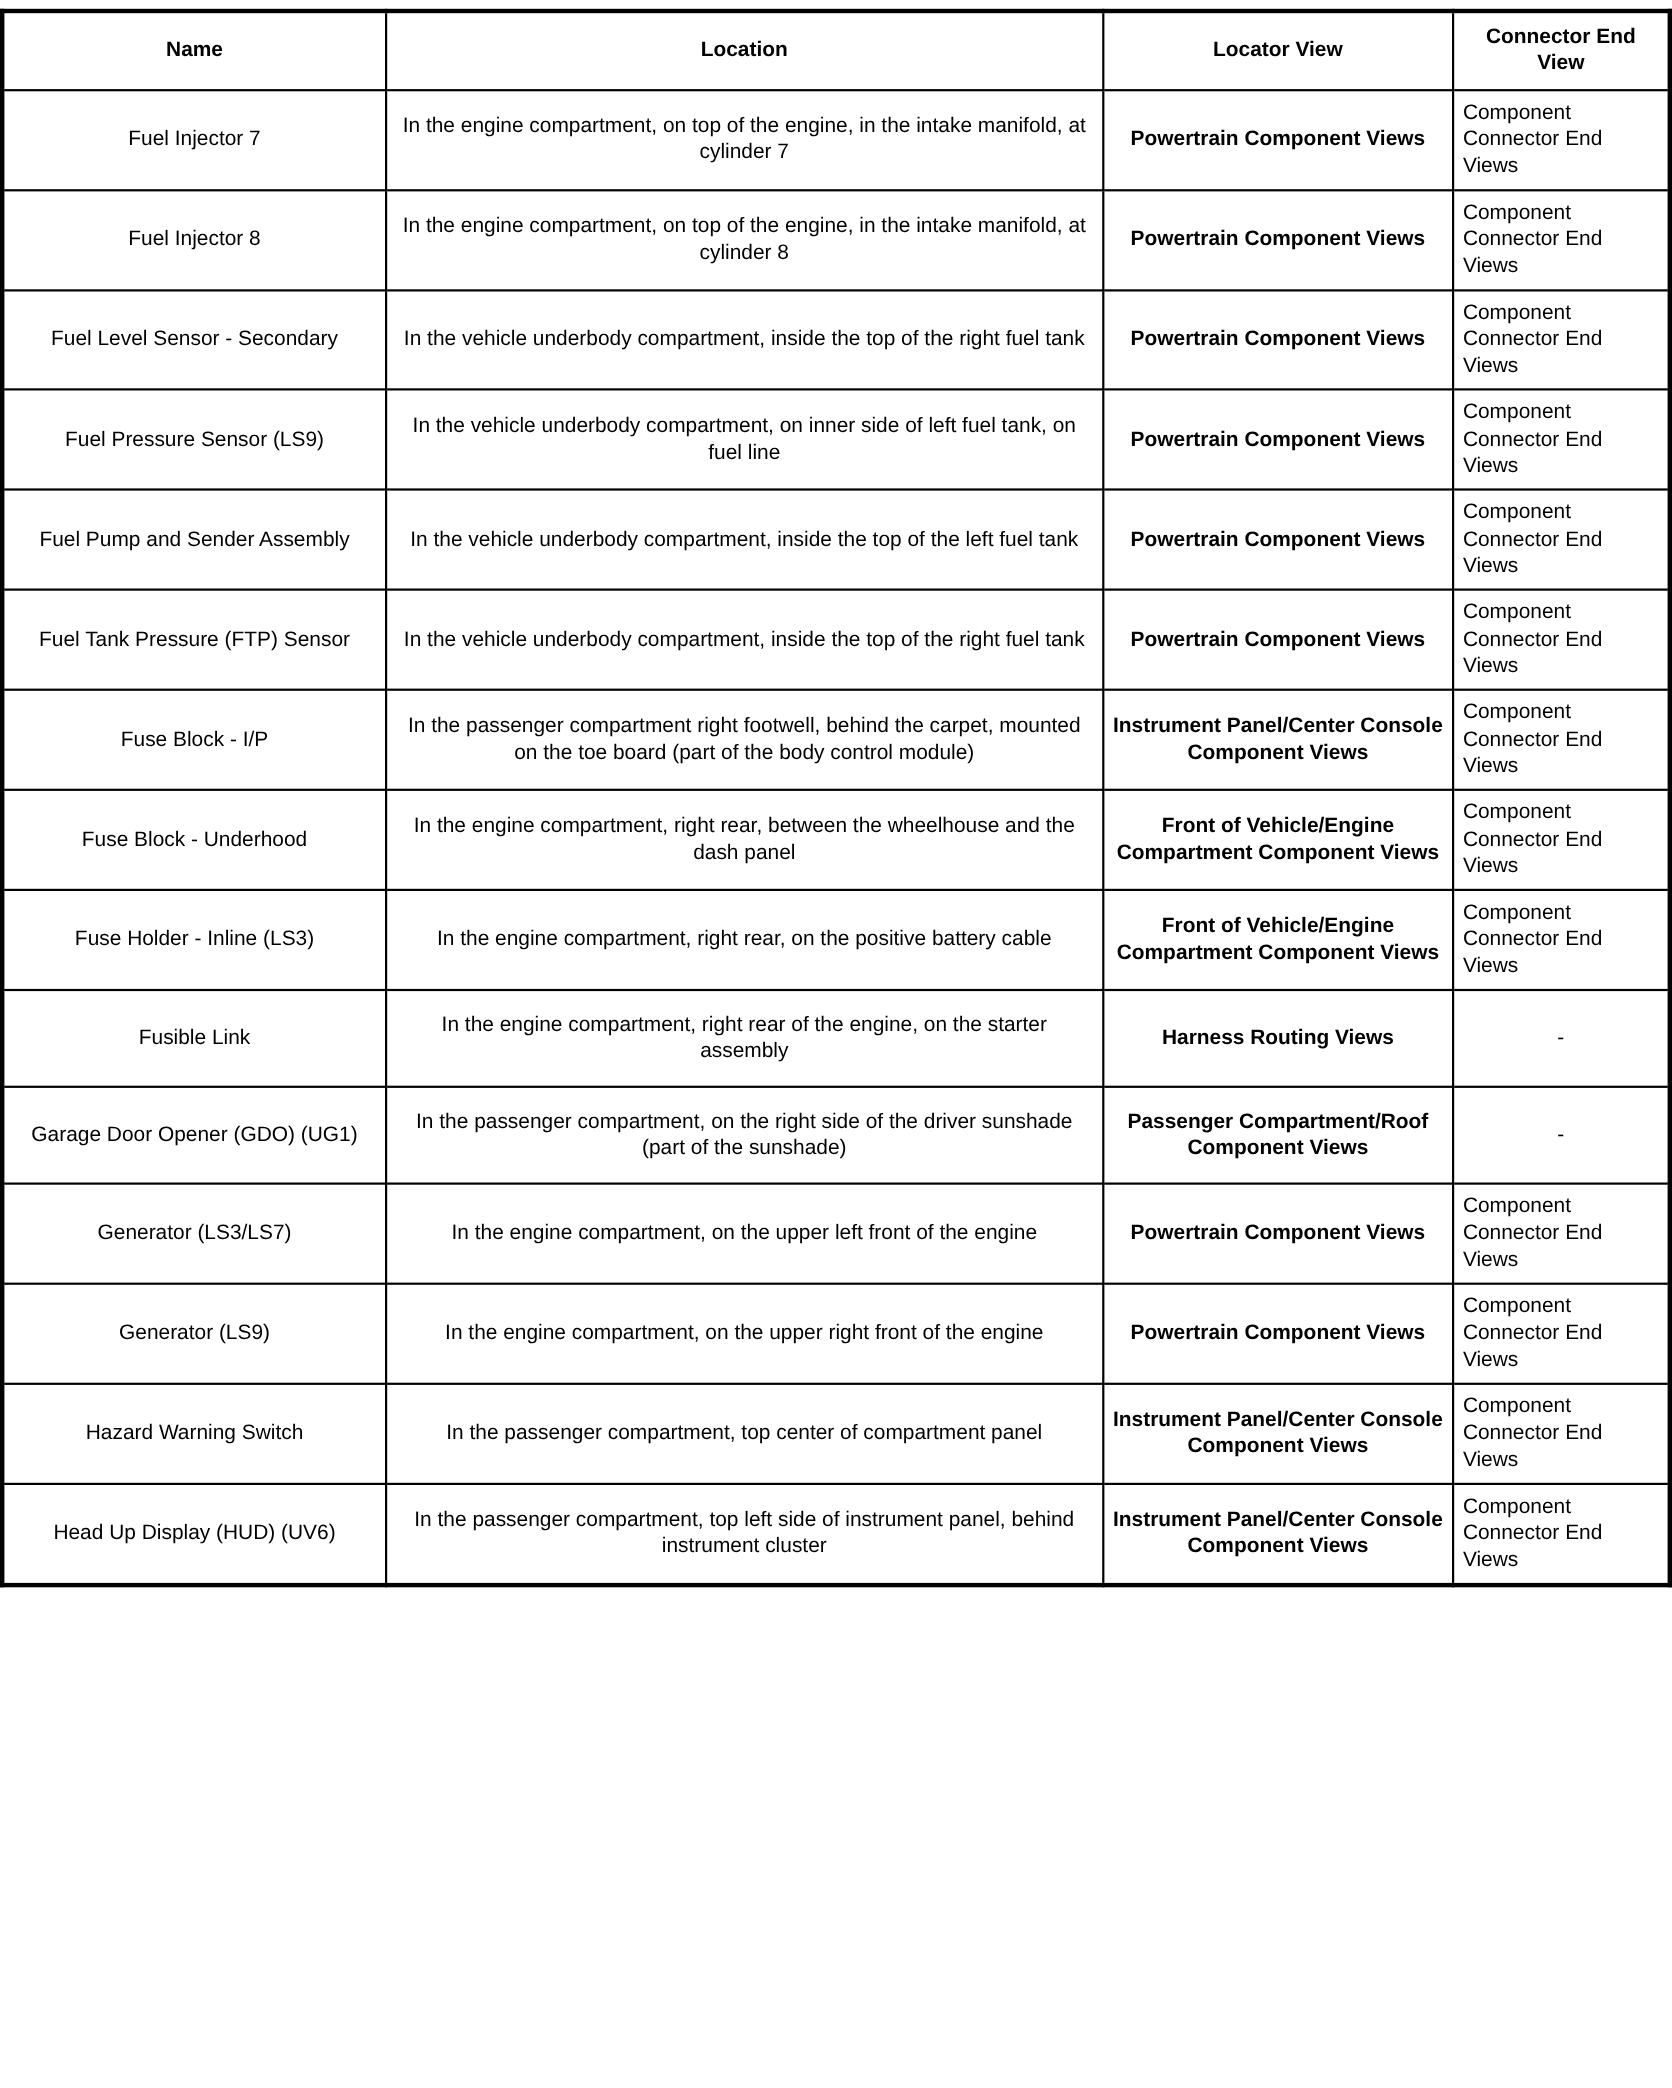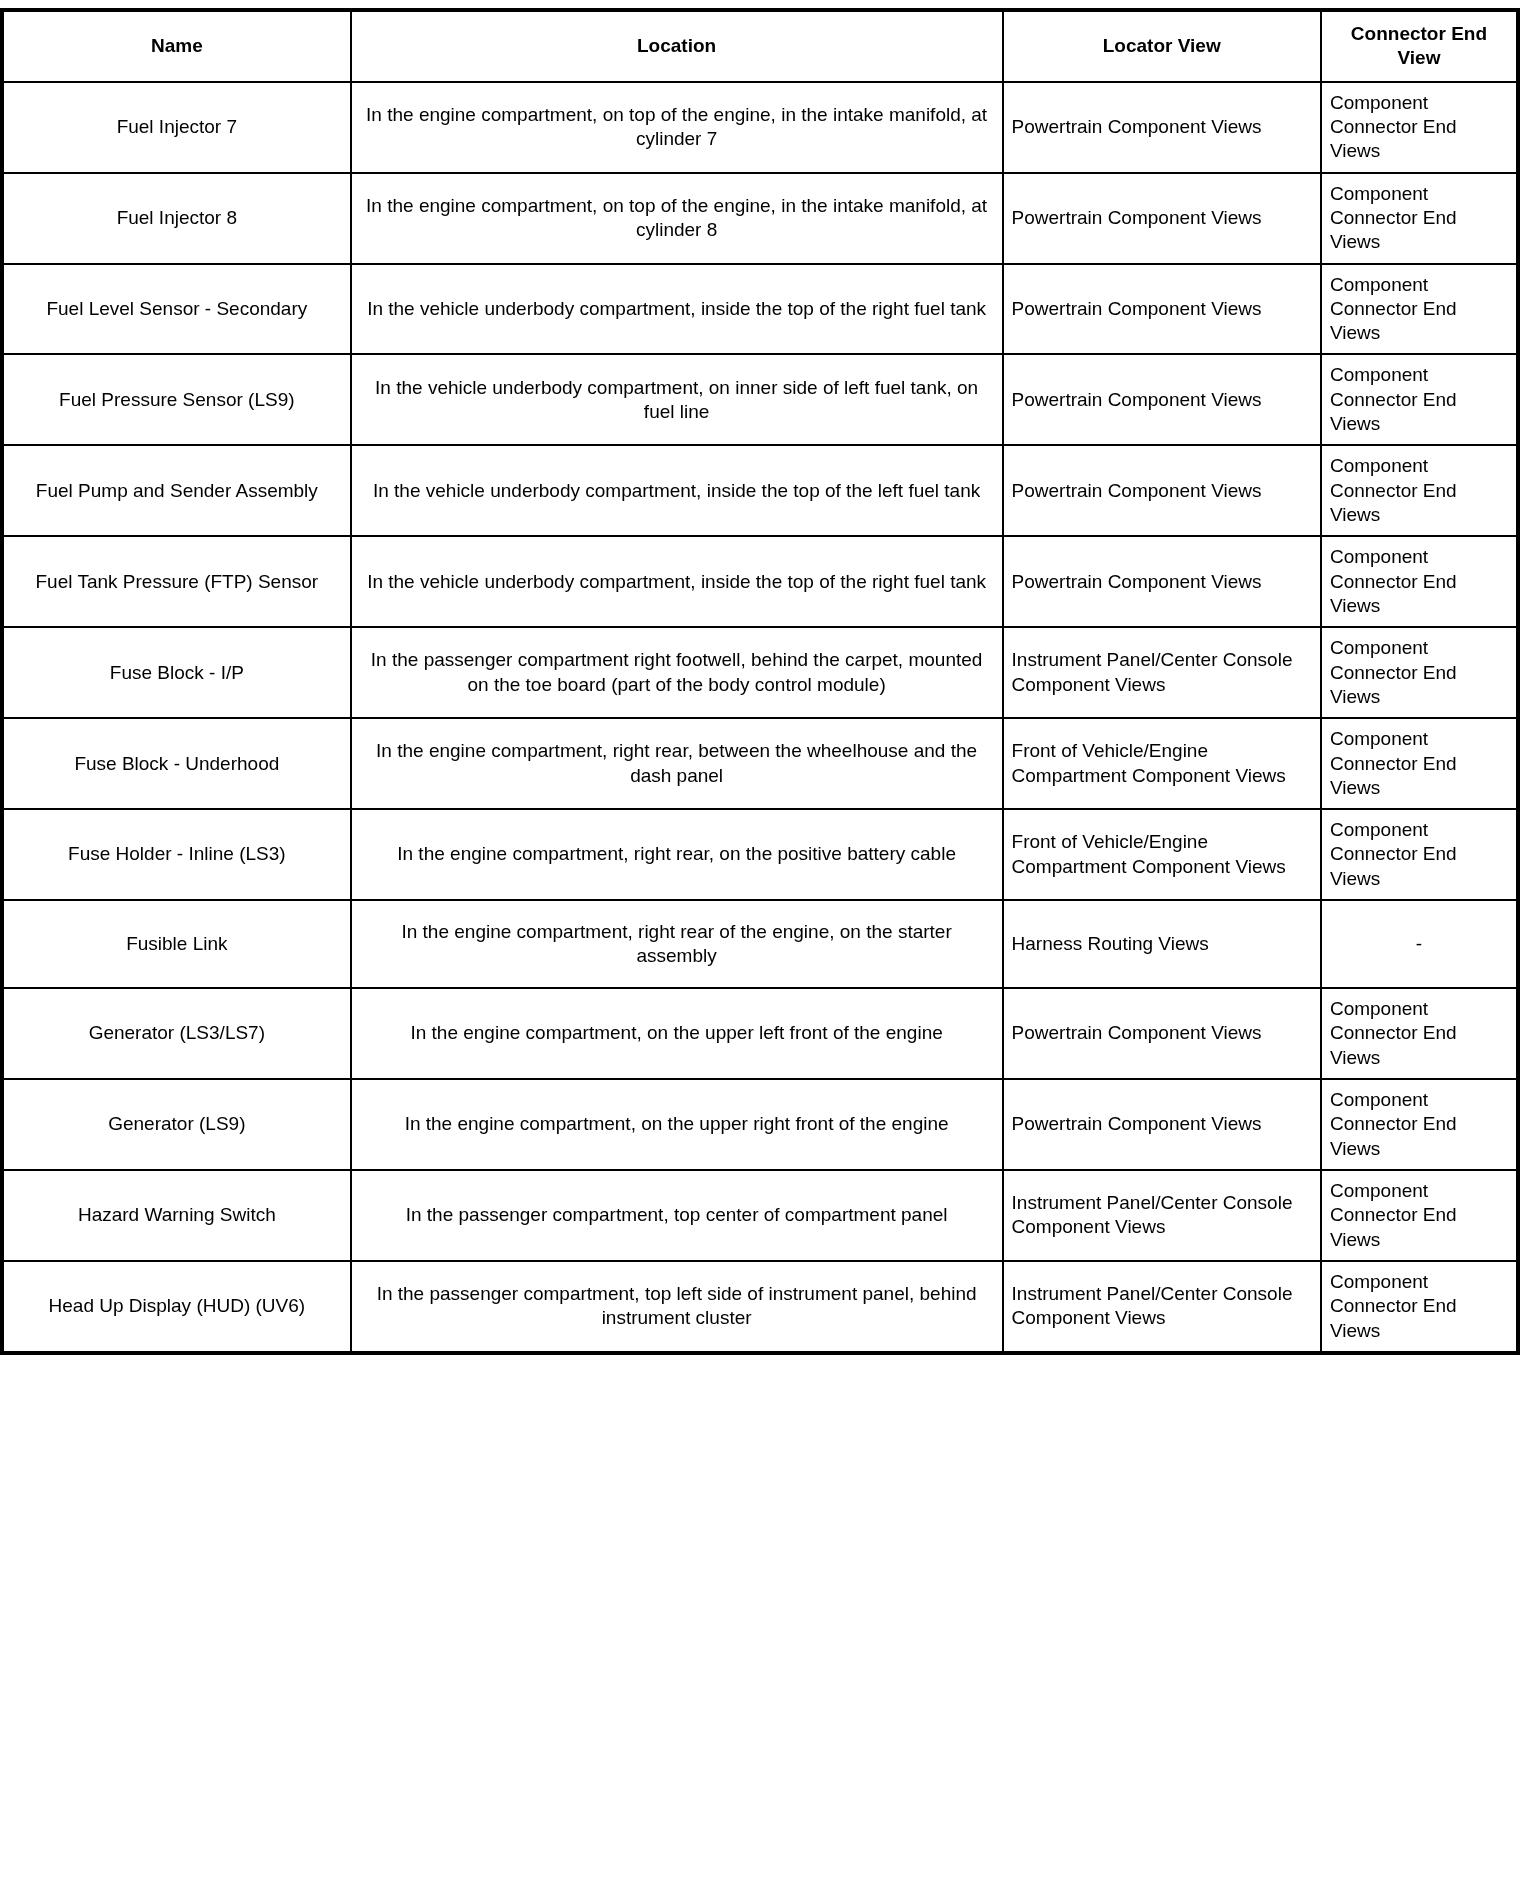--- a/index.html
+++ b/index.html
@@ -44,22 +44,23 @@
     height: 88px;
   }
   td.cell-name {
     text-align: center;
     padding: 8px 14px;
   }
   td.cell-location {
     text-align: center;
   }
   td.cell-locator-view {
-    text-align: left;
+    text-align: center;
     padding: 8px 8px;
+    font-weight: bold;
   }
   td.cell-connector-end-view {
     text-align: left;
     padding: 8px 8px;
   }
   td.dash {
     text-align: center;
   }
   col.col-name { width: 23%; }
   col.col-location { width: 43%; }
@@ -140,20 +141,26 @@
           <td class="cell-locator-view">Front of Vehicle/Engine Compartment Component Views</td>
           <td class="cell-connector-end-view">Component Connector End Views</td>
         </tr>
         <tr>
           <td class="cell-name">Fusible Link</td>
           <td class="cell-location">In the engine compartment, right rear of the engine, on the starter assembly</td>
           <td class="cell-locator-view">Harness Routing Views</td>
           <td class="cell-connector-end-view dash">-</td>
         </tr>
         <tr>
+          <td class="cell-name">Garage Door Opener (GDO) (UG1)</td>
+          <td class="cell-location">In the passenger compartment, on the right side of the driver sunshade (part of the sunshade)</td>
+          <td class="cell-locator-view">Passenger Compartment/Roof Component Views</td>
+          <td class="cell-connector-end-view dash">-</td>
+        </tr>
+        <tr>
           <td class="cell-name">Generator (LS3/LS7)</td>
           <td class="cell-location">In the engine compartment, on the upper left front of the engine</td>
           <td class="cell-locator-view">Powertrain Component Views</td>
           <td class="cell-connector-end-view">Component Connector End Views</td>
         </tr>
         <tr>
           <td class="cell-name">Generator (LS9)</td>
           <td class="cell-location">In the engine compartment, on the upper right front of the engine</td>
           <td class="cell-locator-view">Powertrain Component Views</td>
           <td class="cell-connector-end-view">Component Connector End Views</td>

